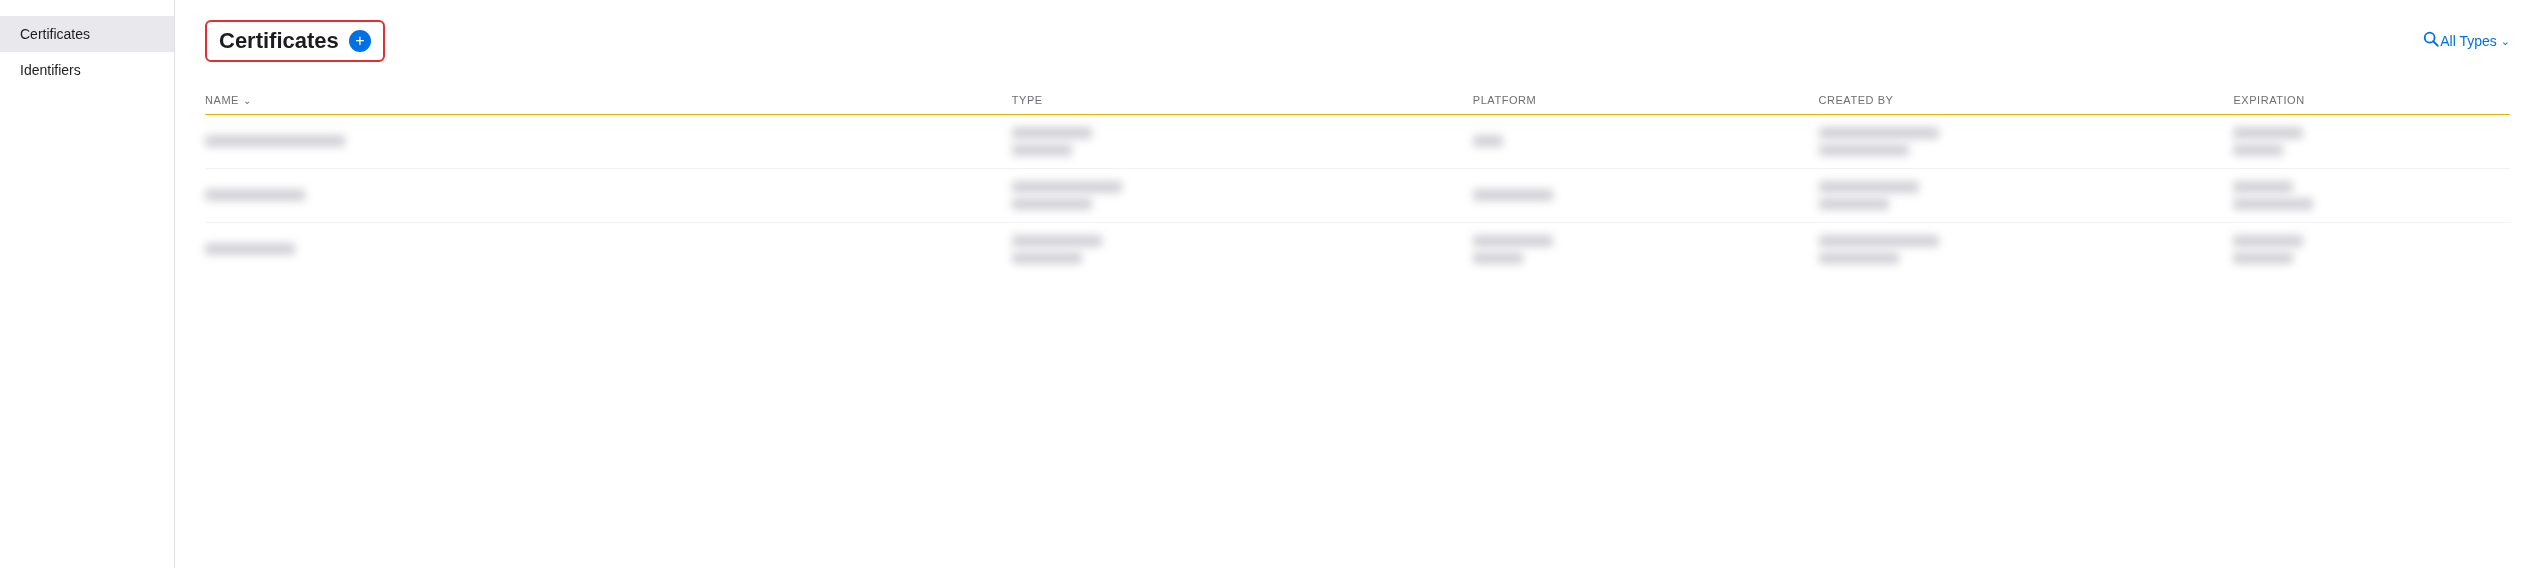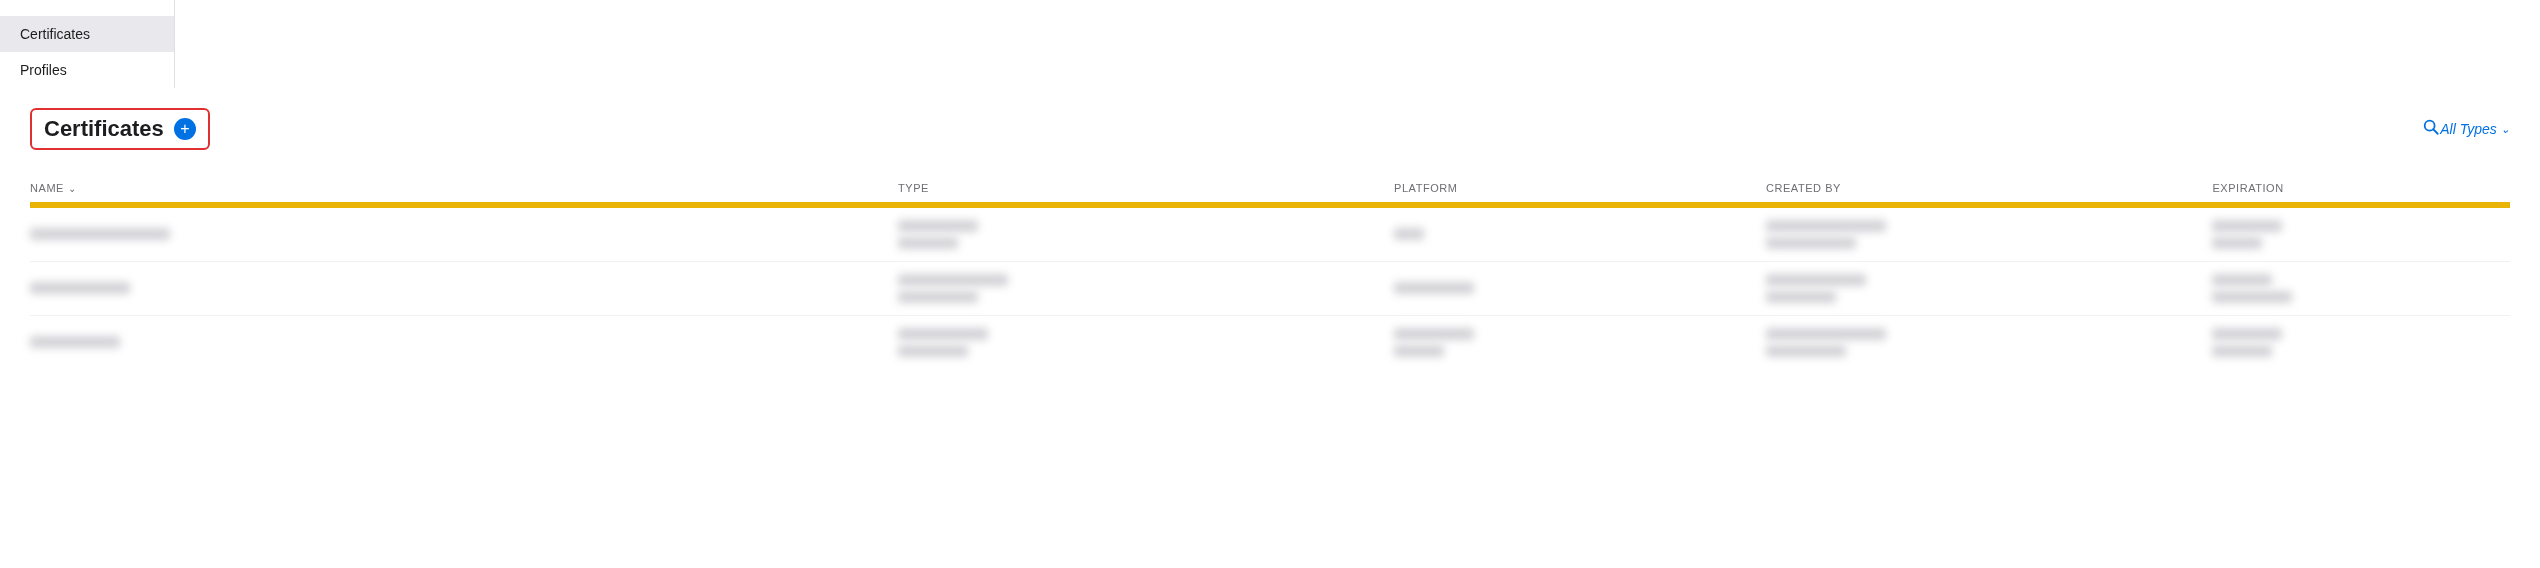--- a/index.html
+++ b/index.html
@@ -12,21 +12,20 @@
       font-family: -apple-system, BlinkMacSystemFont, "San Francisco", "Helvetica Neue", Helvetica, Arial, sans-serif;
       background: #ffffff;
       color: #1d1d1f;
       font-size: 14px;
     }
 
     .layout {
       display: flex;
       width: 100%;
       min-height: 568px;
-      flex-direction: column;
     }
 
     
     .sidebar {
       width: 175px;
       border-right: 1px solid #e0e0e0;
       padding-top: 16px;
       flex-shrink: 0;
     }
 
@@ -87,21 +86,20 @@
       color: white;
       font-size: 16px;
       font-weight: 300;
       line-height: 1;
       flex-shrink: 0;
     }
 
     .header-right {
       display: flex;
       align-items: center;
-      font-style: italic;
     }
 
     .search-icon-btn {
       color: #0071e3;
       font-size: 18px;
       cursor: pointer;
     }
 
     .filter-btn {
       color: #0071e3;
@@ -118,21 +116,21 @@
       border-collapse: collapse;
     }
 
     .data-table th {
       text-align: left;
       font-size: 11px;
       font-weight: 500;
       color: #6e6e73;
       letter-spacing: 0.05em;
       padding: 8px 12px 8px 0;
-      border-bottom: 6px solid #eab308;
+      border-bottom: 1px solid #eab308;
       text-transform: uppercase;
     }
 
     .data-table th:first-child {
       padding-left: 0;
     }
 
     .data-table td {
       padding: 12px 12px 12px 0;
       border-bottom: 1px solid #f0f0f5;
@@ -190,21 +188,21 @@
       gap: 5px;
     }
   </style>
 </head>
 <body>
 
 <div class="layout">
 
   <nav class="sidebar">
     <a class="sidebar-item active">Certificates</a>
-    <a class="sidebar-item">Profiles</a>
+    <a class="sidebar-item">Identifiers</a>
   </nav>
 
   <main class="main">
 
     <div class="page-header">
       <div class="page-title-area">
         <h1 class="page-title">Certificates</h1>
         <div class="add-button">+</div>
       </div>
 

